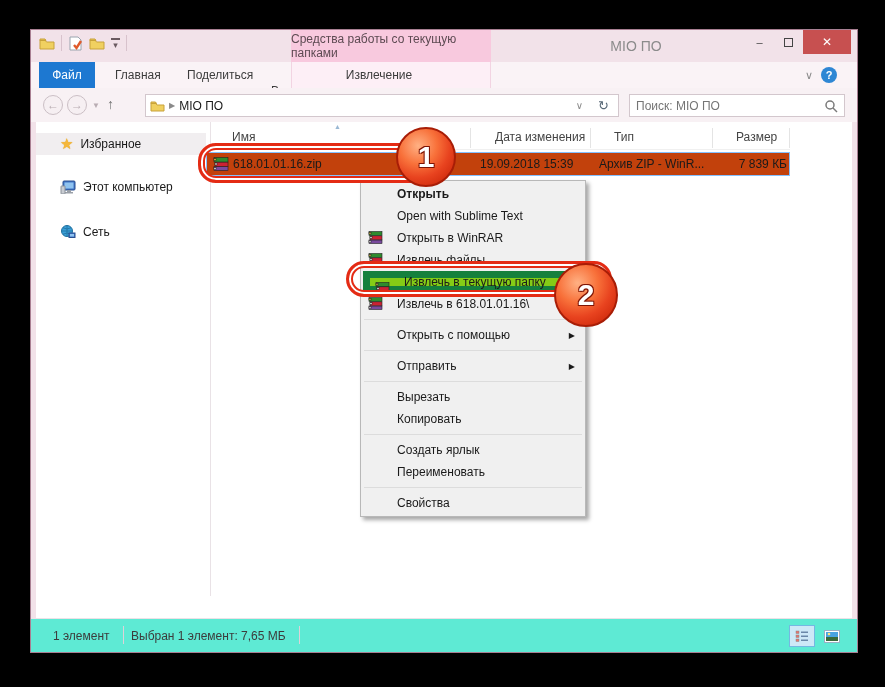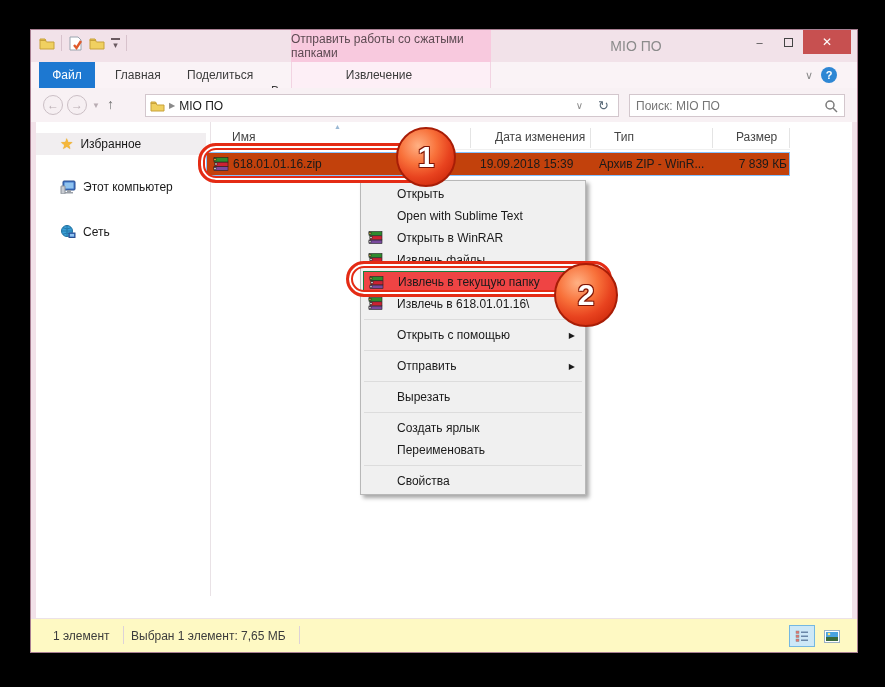--- a/index.html
+++ b/index.html
@@ -73,34 +73,34 @@
   .colheader .col { position:absolute; top:4px;margin-left:16px; }
   .col-sep { position:absolute; top:2px; width:1px; height:20px; background:#e4e4e4; }
   .sort-arrow { position:absolute; left:128px; top:-3px; font-size:7px; color:#9ab8d4; }
 
   .filerow { position:absolute; left:0; top:30px; width:584px; height:24px;
     background:#c2410c; border:1px solid #84c1ff; display:flex; align-items:center; }
   .filerow .cell { position:absolute; color:#1a1a1a; }
 
   
   .statusbar { position:absolute; left:0; top:588px; width:100%; height:34px;
-    border-top:1px solid #ece2e7; background:#fef9c3; }
+    border-top:1px solid #ece2e7; background:#5eead4; }
   .status-item { position:absolute; top:10px; color:#3c3c3c; }
   .status-sep { position:absolute; top:7px; width:1px; height:18px; background:#ddd2d8; }
   .viewbtn { position:absolute; top:6px; width:26px; height:22px; border:1px solid transparent;
     display:flex; align-items:center; justify-content:center; }
   .viewbtn.active { background:#cde8f7; border-color:#74b8e2; }
 
   
   .menu { position:absolute; left:360px; top:180px; width:226px; background:#f0f0f0;
     border:1px solid #b8b8b8; box-shadow:3px 3px 4px rgba(0,0,0,0.35); padding:2px 0; z-index:10; }
   .mi { position:relative; height:22px; display:flex; align-items:center; padding-left:34px;
     color:#1a1a1a; margin:0 2px; }
-  .mi.bold { font-weight:normal; }
-  .mi.hl { background:#ef4444; border:1px solid #15803d; }
+  .mi.bold { font-weight:bold; }
+  .mi.hl { background:#84cc16; border:7px solid #15803d; }
   .mi .icon { position:absolute; left:5px; top:4px; }
   .mi .sub { position:absolute; right:8px; font-size:8px; color:#1a1a1a; }
   .msep { height:1px; background:#dcdcdc; margin:4px 3px; }
 
   
   .ann-oval { position:absolute; border:3px solid #e42b14; border-radius:18px;
     box-shadow:inset 0 0 0 2px #ffffff, inset 0 0 0 4px #e42b14; z-index:20; }
   .ann-circle { position:absolute; border-radius:50%; z-index:21;
     background:radial-gradient(circle at 36% 30%, #ffb184 0%, #f8713a 35%, #e8431f 60%, #cf2a0c 85%, #b82208 100%);
     border:2px solid #a81d06; display:flex; align-items:center; justify-content:center;
@@ -125,21 +125,21 @@
           <path d="M2 1 h8 l3 3 v10 H2z" fill="#fff" stroke="#9aa4ae"></path>
           <path d="M6 9 l2.5 3 L13 5" fill="none" stroke="#e05a2b" stroke-width="2.4"></path>
         </svg>
       <svg width="16" height="13">
           <path d="M1 3 h5 l1.5 2 H15 v7 H1z" fill="#f0d060" stroke="#c8a23a"></path>
           <path d="M1 2 h5 l1 1.5 H1z" fill="#e8c352" stroke="#c8a23a"></path>
         </svg>
       <span class="qat-drop"><span class="bar"></span>▾</span>
       <span class="sep"></span>
     </div>
-    <div class="ctx-group">Отправить работы со сжатыми папками</div>
+    <div class="ctx-group">Средства работы со текущую папками</div>
     <div class="win-title">MIO ПО</div>
     <div class="win-controls">
       <div class="win-btn">–</div>
       <div class="win-btn max">
           <span></span>
         </div>
       <div class="win-btn close">✕</div>
     </div>
   </div>
 
@@ -331,20 +331,23 @@
   </div>
   <div class="msep"></div>
   <div class="mi">
     <span>Отправить</span>
     <span class="sub">▶</span>
   </div>
   <div class="msep"></div>
   <div class="mi">
       <span>Вырезать</span>
     </div>
+  <div class="mi">
+      <span>Копировать</span>
+    </div>
   <div class="msep"></div>
   <div class="mi">
       <span>Создать ярлык</span>
     </div>
   <div class="mi">
       <span>Переименовать</span>
     </div>
   <div class="msep"></div>
   <div class="mi">
       <span>Свойства</span>

